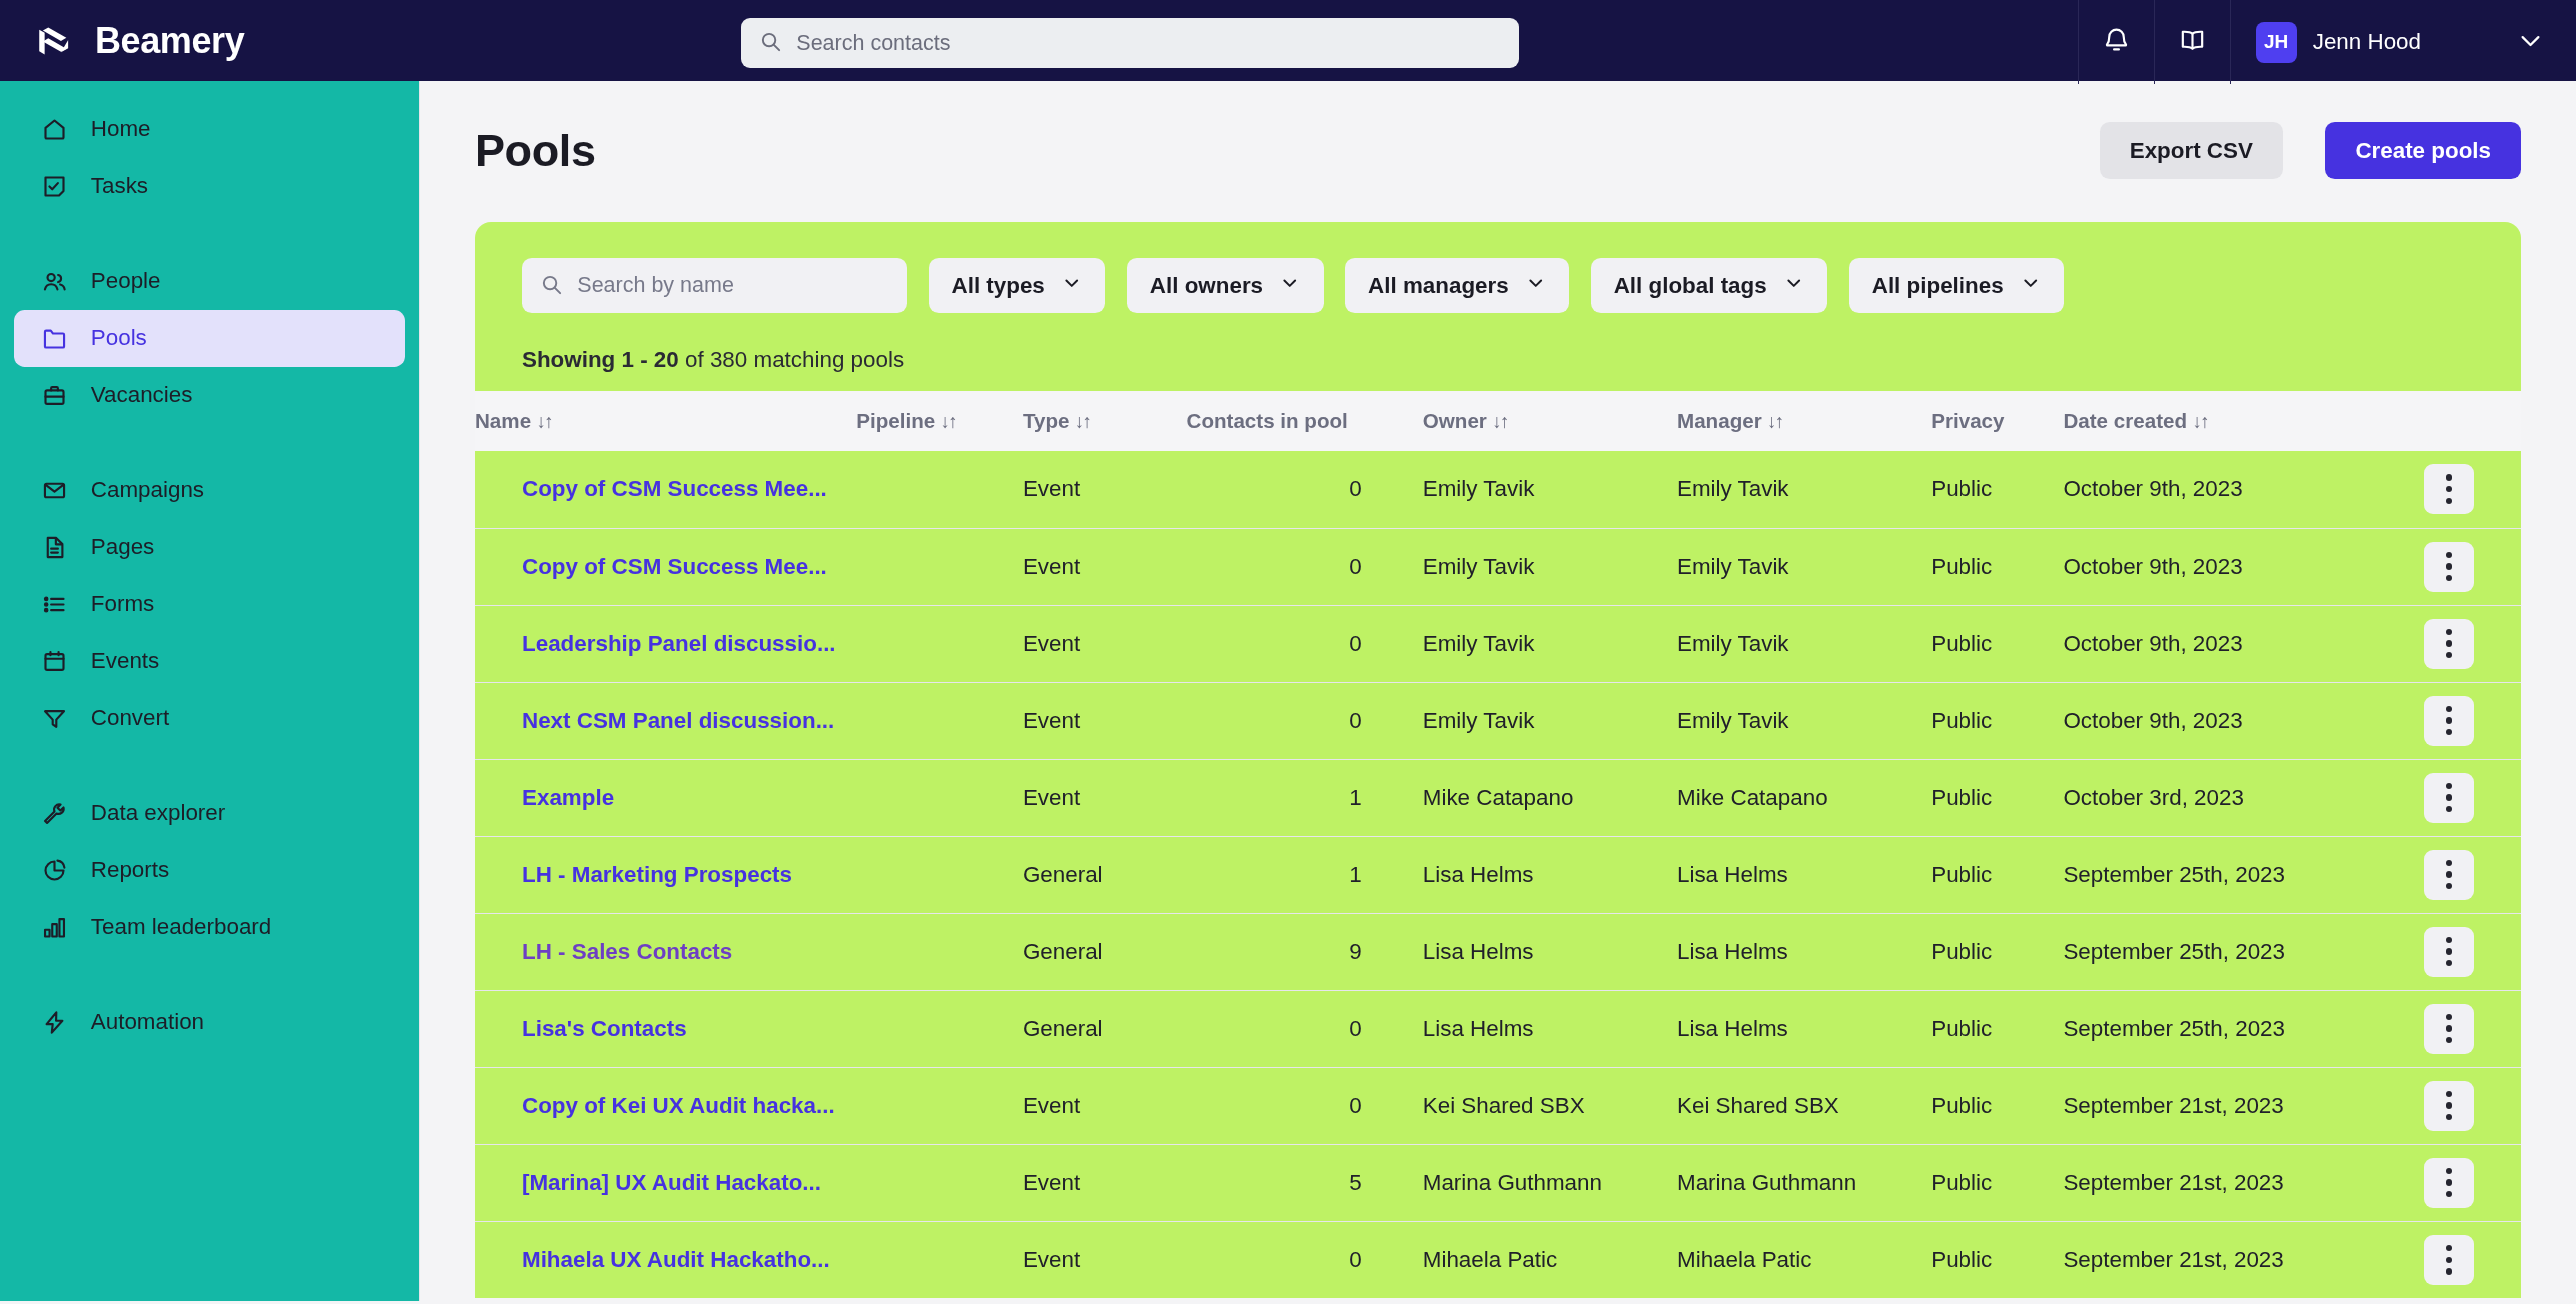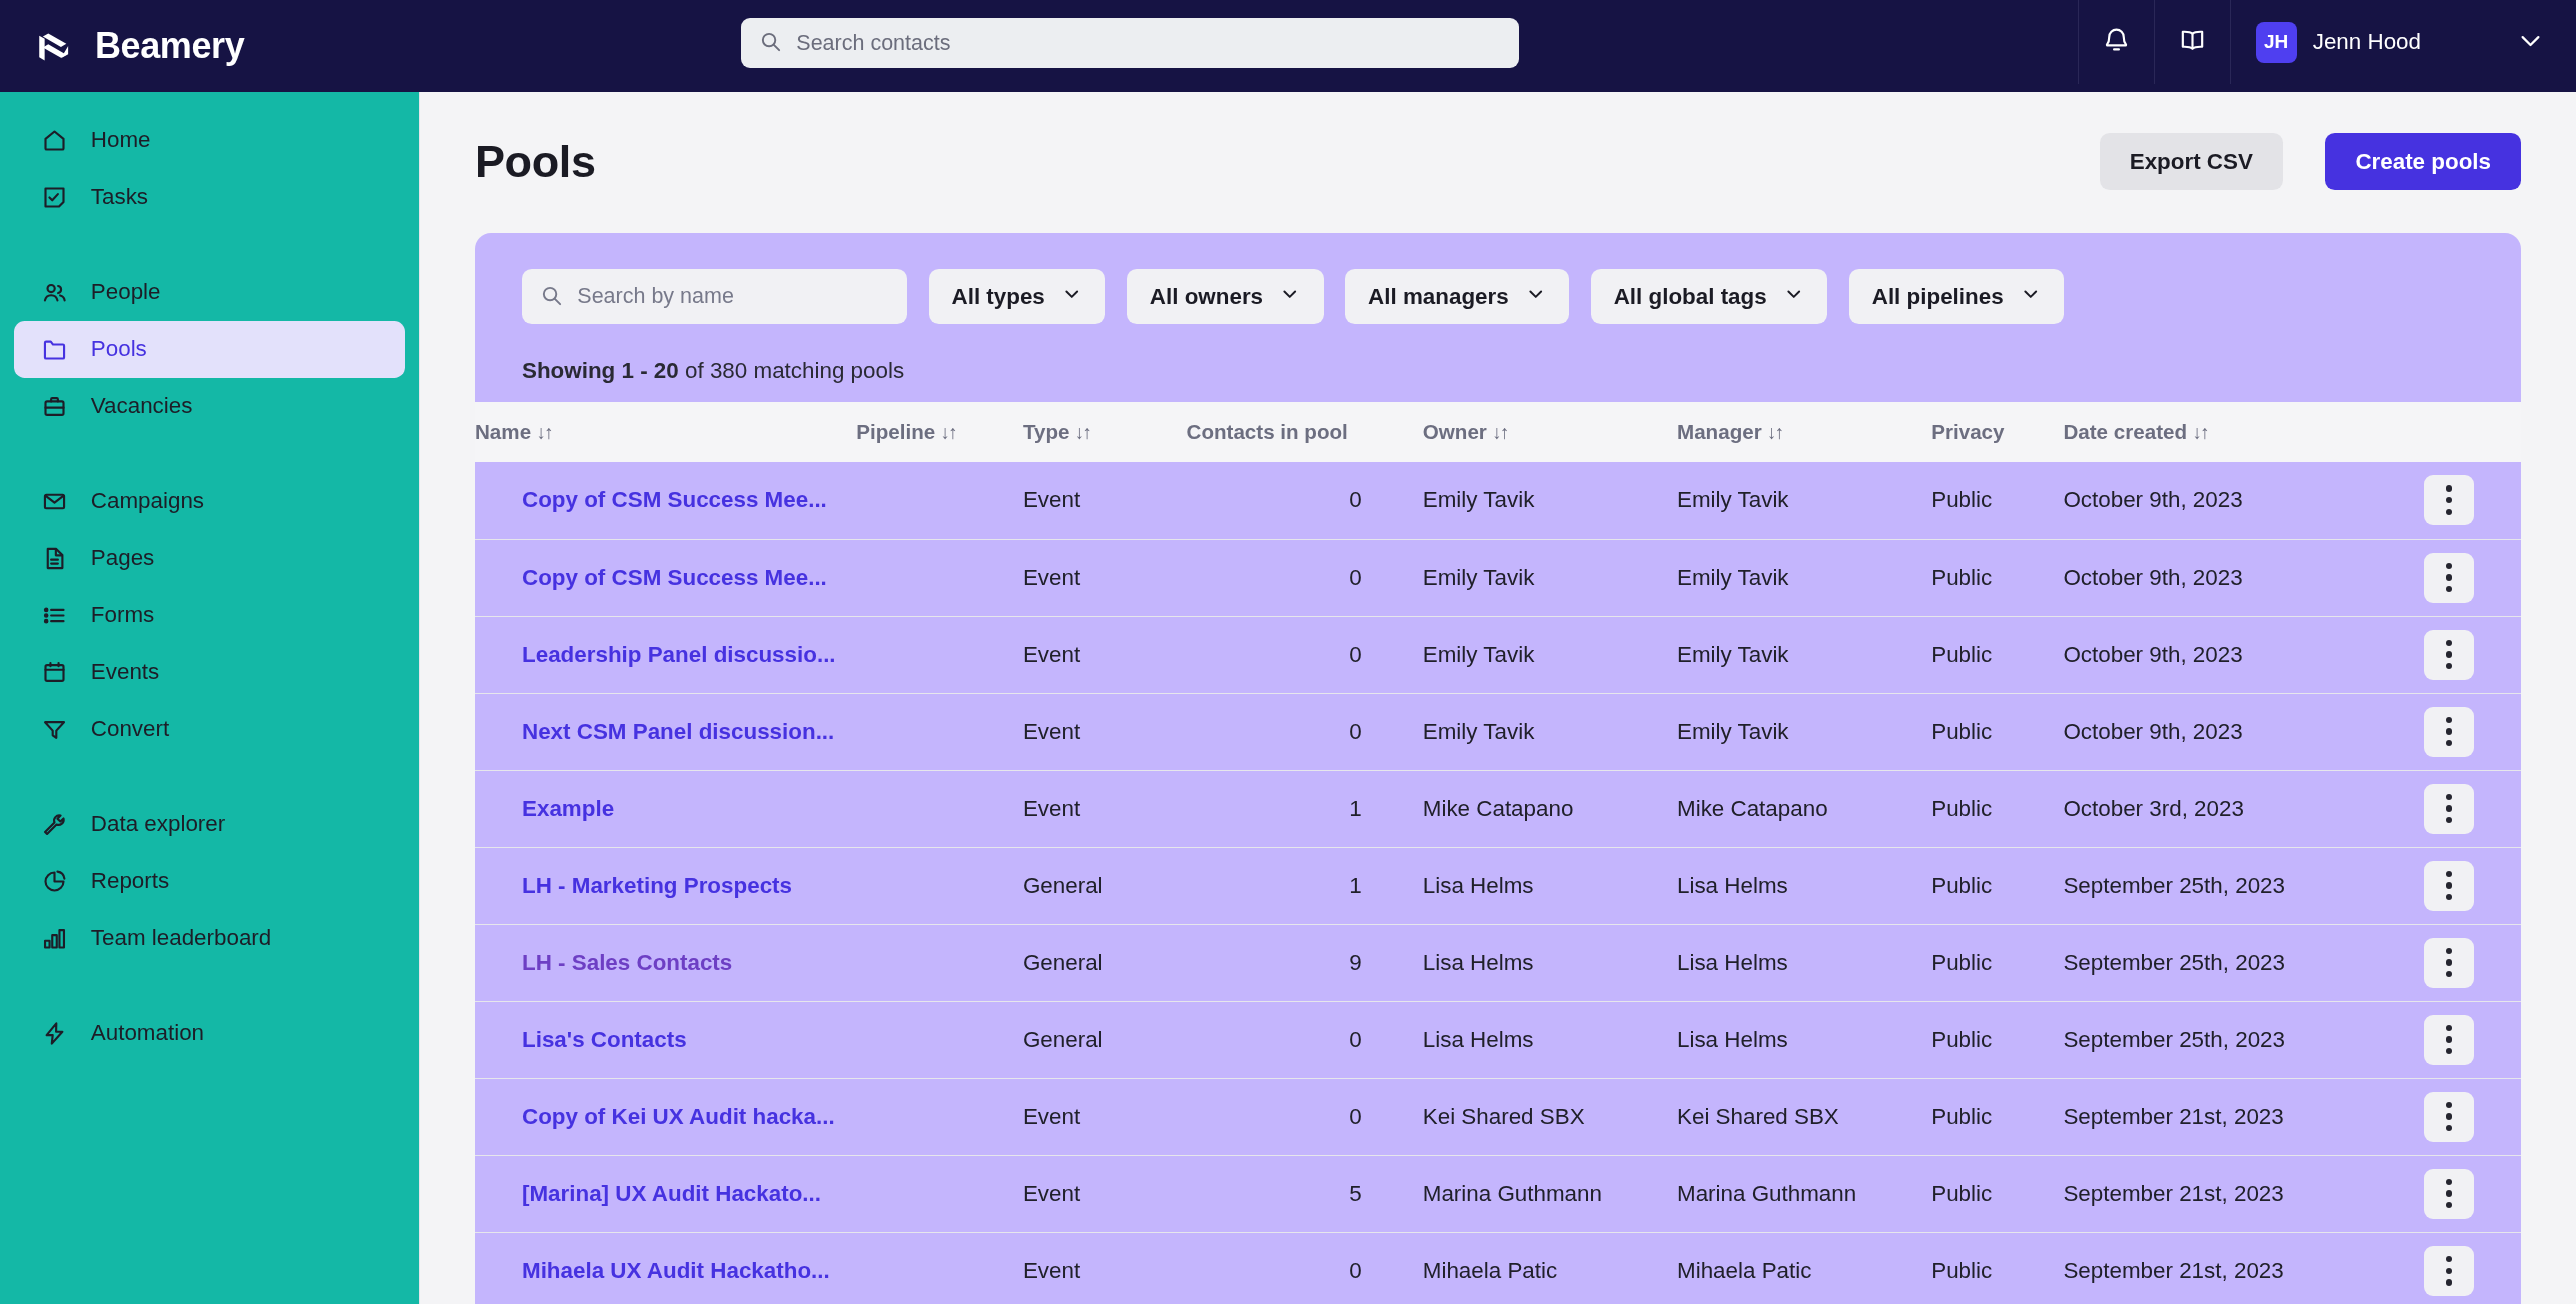--- a/index.html
+++ b/index.html
@@ -5,21 +5,21 @@
   * { box-sizing: border-box; margin: 0; padding: 0; }
   html, body {
     width: 2576px; height: 1304px;
     font-family: "Liberation Sans", sans-serif;
     background: #f4f4f6;
     overflow: hidden;
   }
 
   
   .topbar {
-    height: 92px; background: #161344;
+    height: 81px; background: #161344;
     display: flex; align-items: center;
     position: relative;
   }
   .brand { display: flex; align-items: center; gap: 16px; padding-left: 32px; width: 420px; }
   .brand-mark { width: 47px; height: 47px; flex: 0 0 47px; }
   .brand-name { color: #ffffff; font-size: 36px; font-weight: 700; letter-spacing: -0.4px; }
 
   .global-search {
     position: absolute; left: 741px; top: 18px;
     width: 778px; height: 50px;
@@ -84,21 +84,21 @@
     padding: 0 30px; cursor: pointer;
     font-family: "Liberation Sans", sans-serif;
     margin-left: 21px;
   }
   .btn-secondary { background: #e3e3e7; color: #1b1b24; }
   .btn-primary { background: #4632e0; color: #ffffff; }
 
   
   .card {
     margin: 43px 55px 0 55px;
-    background: #c4b5fd;
+    background: #bef264;
     border-radius: 16px 16px 0 0;
     padding: 36px 0 0 0;
     min-height: 1073px;
   }
   .filters {
     display: flex; align-items: center; gap: 21.5px;
     padding: 0 47px;
   }
   .filter-search {
     width: 385px; height: 55px; background: #f1f1f4;

